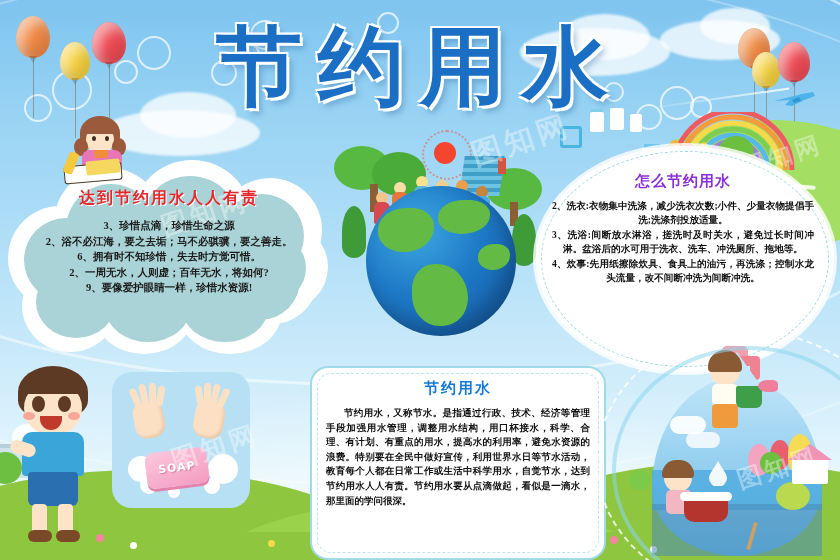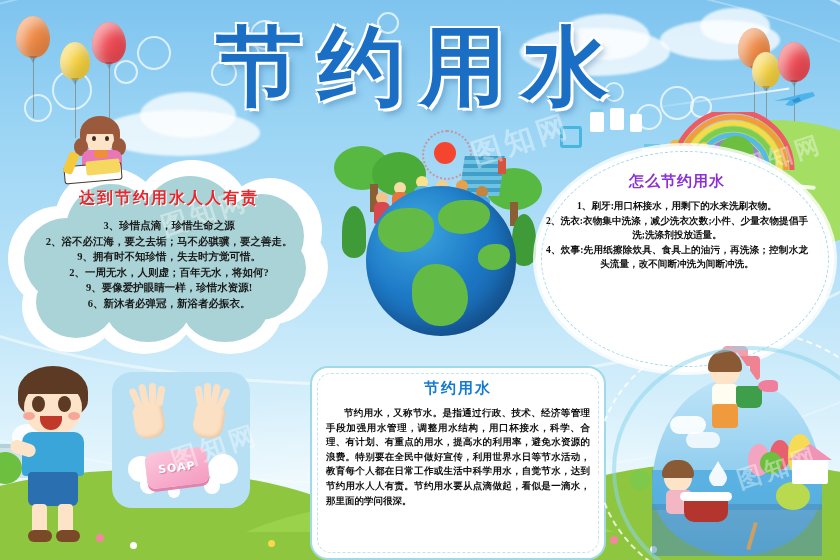--- a/index.html
+++ b/index.html
@@ -40,21 +40,21 @@
   #left-panel .ptext{position:absolute;left:14px;top:16px;width:282px;z-index:6;text-align:center;}
   .lp-title{font-family:"DejaVu Sans","Liberation Sans",sans-serif;font-weight:bold;font-size:16px;
     color:#e8272c;letter-spacing:2px;text-shadow:1px 1px 0 #fff;}
   .lp-lines{margin-top:9px;font-size:10.5px;line-height:15.5px;color:#1a1a1a;font-weight:bold;}
   .lp-lines div{white-space:nowrap;}
 
   
   #right-panel{position:absolute;left:536px;top:146px;width:298px;height:226px;
      background:#ffffff;border-radius:50%;box-shadow:0 0 0 3px rgba(255,255,255,.8);}
   #right-panel .ring{position:absolute;inset:5px;border:1.5px dashed #9ed9e4;border-radius:50%;}
-  #right-panel .rtext{position:absolute;left:10px;top:26px;width:262px;text-align:center;z-index:4;}
+  #right-panel .rtext{position:absolute;left:16px;top:26px;width:262px;text-align:center;z-index:4;}
   .rp-title{font-family:"DejaVu Sans","Liberation Sans",sans-serif;font-weight:bold;font-size:15px;
     color:#8b30d6;letter-spacing:1px;text-shadow:1px 1px 0 #fff;}
   .rp-body{margin-top:8px;font-size:9.6px;line-height:14px;color:#101010;font-weight:bold;text-align:justify;text-align-last:center;}
   .rp-body p{margin:0 0 1px 0;text-indent:0;}
 
   
   #center-panel{position:absolute;left:310px;top:366px;width:292px;height:190px;
     background:#ffffff;border:2.5px solid #9fdbe6;border-radius:18px;}
   #center-panel .inner-dash{position:absolute;inset:5px;border:1px dashed #bfe6ee;border-radius:14px;}
   #center-panel .cp{position:absolute;left:14px;top:11px;width:264px;z-index:3;}
@@ -264,35 +264,34 @@
     <div class="ciw" style="left:22px;top:94px;width:80px;height:72px;"></div>
     <div class="ciw" style="left:92px;top:104px;width:84px;height:66px;"></div>
     <div class="ciw" style="left:168px;top:102px;width:86px;height:68px;"></div>
     <div class="ciw" style="left:26px;top:64px;width:260px;height:84px;border-radius:40px;"></div>
 
     <div class="ptext">
       <div class="lp-title">达到节约用水人人有责</div>
       <div class="lp-lines">
         <div>3、珍惜点滴，珍惜生命之源</div>
         <div>2、浴不必江海，要之去垢；马不必骐骥，要之善走。</div>
-        <div>9、拥有时不知珍惜，失去时方觉可惜。</div>
+        <div>6、拥有时不知珍惜，失去时方觉可惜。</div>
         <div>2、一周无水，人则虚；百年无水，将如何?</div>
         <div>9、要像爱护眼睛一样，珍惜水资源!</div>
-        <div>6、新沐者必弹冠，新浴者必振衣。</div>
       </div>
     </div>
   </div>
 
   <div id="right-panel">
     <div class="ring"></div>
     <div class="rtext">
       <div class="rp-title">怎么节约用水</div>
       <div class="rp-body">
-        <p>1、刷牙:用口杯接水，用剩下的水来洗刷衣物。</p>
         <p>2、洗衣:衣物集中洗涤，减少洗衣次数;小件、少量衣物提倡手洗;洗涤剂投放适量。</p>
+        <p>3、洗浴:间断放水淋浴，搓洗时及时关水，避免过长时间冲淋。盆浴后的水可用于洗衣、洗车、冲洗厕所、拖地等。</p>
         <p>4、炊事:先用纸擦除炊具、食具上的油污，再洗涤；控制水龙头流量，改不间断冲洗为间断冲洗。</p>
       </div>
     </div>
   </div>
 
   <div class="hill" style="left:-120px;top:470px;width:520px;height:200px;background:#8ec63f;"></div>
   <div class="hill" style="left:470px;top:462px;width:520px;height:210px;background:#8ec63f;"></div>
   <div class="hill" style="left:200px;top:500px;width:460px;height:160px;background:#9ad24b;"></div>
   <div style="position:absolute;left:0;top:532px;width:840px;height:28px;background:#8ec63f;"></div>
 

